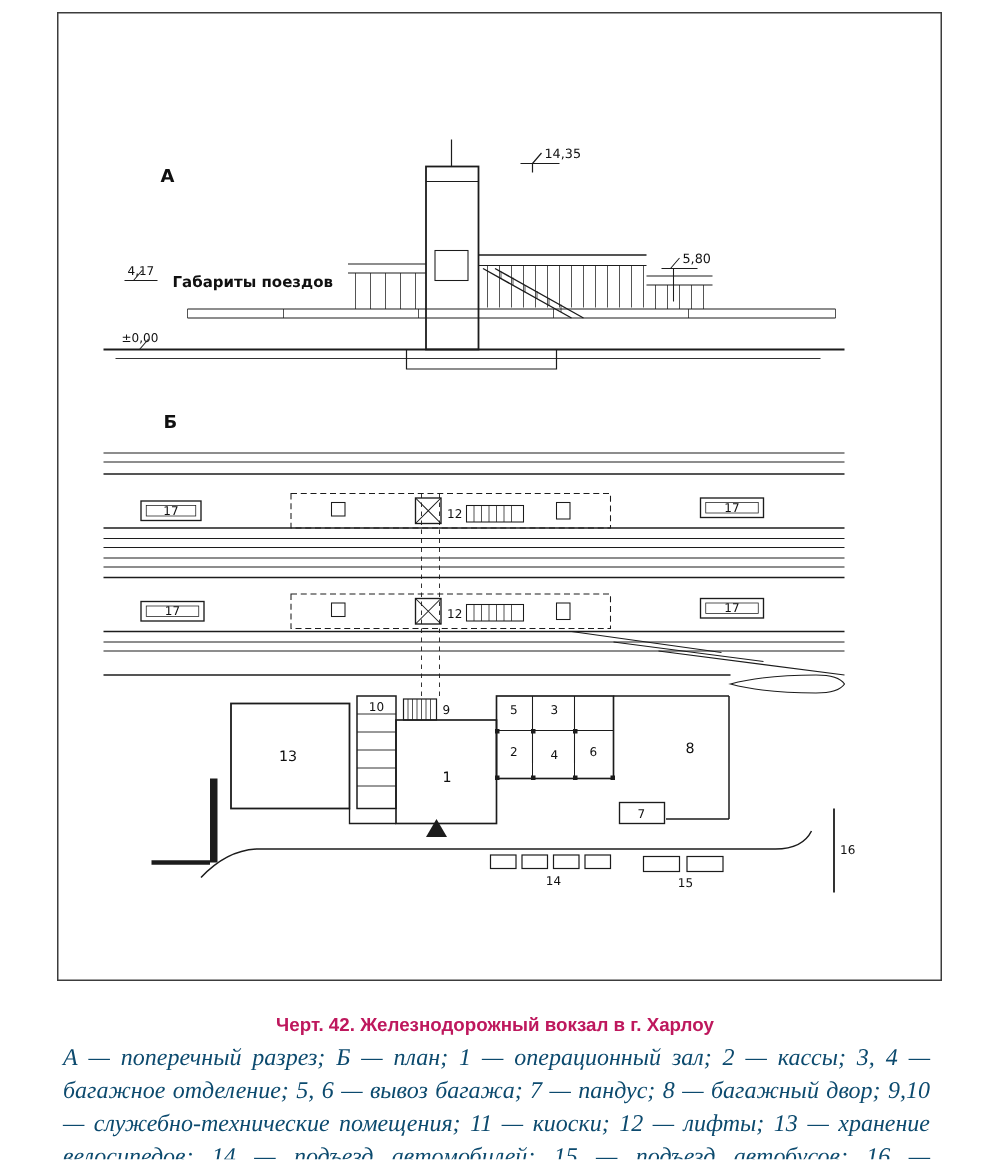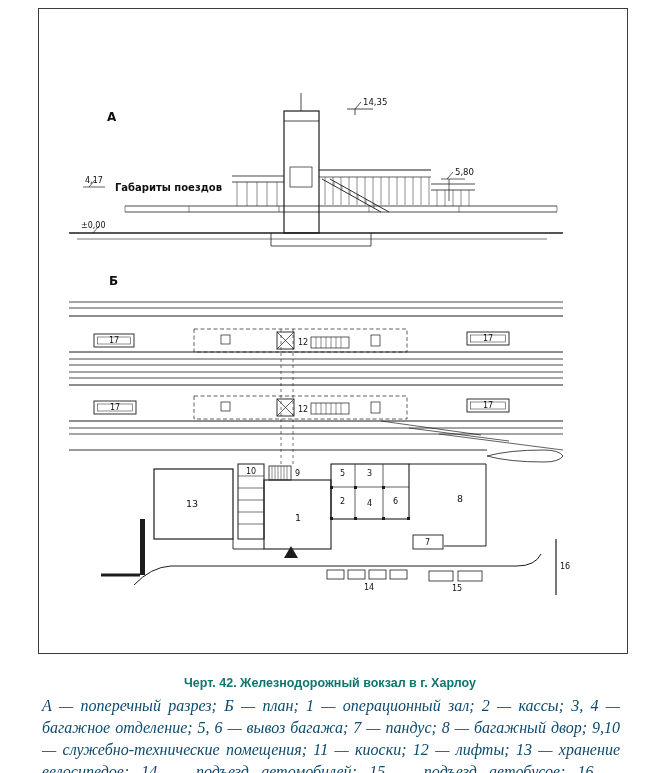--- a/index.html
+++ b/index.html
@@ -11,21 +11,21 @@
   svg line, svg path, svg rect, svg polyline { stroke:#1c1c1c; fill:none; stroke-linecap:butt; }
   svg .filled { fill:#1c1c1c; stroke:none; }
   svg text { fill:#101010; stroke:none; font-family:"DejaVu Sans",sans-serif; }
   .lbl-big { font-size:12px; font-weight:bold; }
   .lbl-dim { font-size:8.5px; }
   .lbl-dim-sm { font-size:8px; }
   .lbl-clear { font-size:10px; font-weight:bold; }
   .lbl-num { font-size:8px; }
   .lbl-num-lg { font-size:9.5px; }
   .caption { position:absolute; top:676px; left:0; width:660px; text-align:center;
-             font-family:"Liberation Sans",sans-serif; font-weight:bold; font-size:12.5px; color:#0f766e; }
+             font-family:"Liberation Sans",sans-serif; font-weight:bold; font-size:12.5px; color:#be185d; }
   .legend { position:absolute; top:695px; left:42px; width:578px; text-align:justify;
             font-family:"Liberation Serif",serif; font-style:italic; font-size:16px;
             line-height:1.38; color:#0c4a6e; }
 </style>
 </head>
 <body>
 
 <div class="page">
   <div class="frame">
     <svg viewBox="0 0 588 644">

